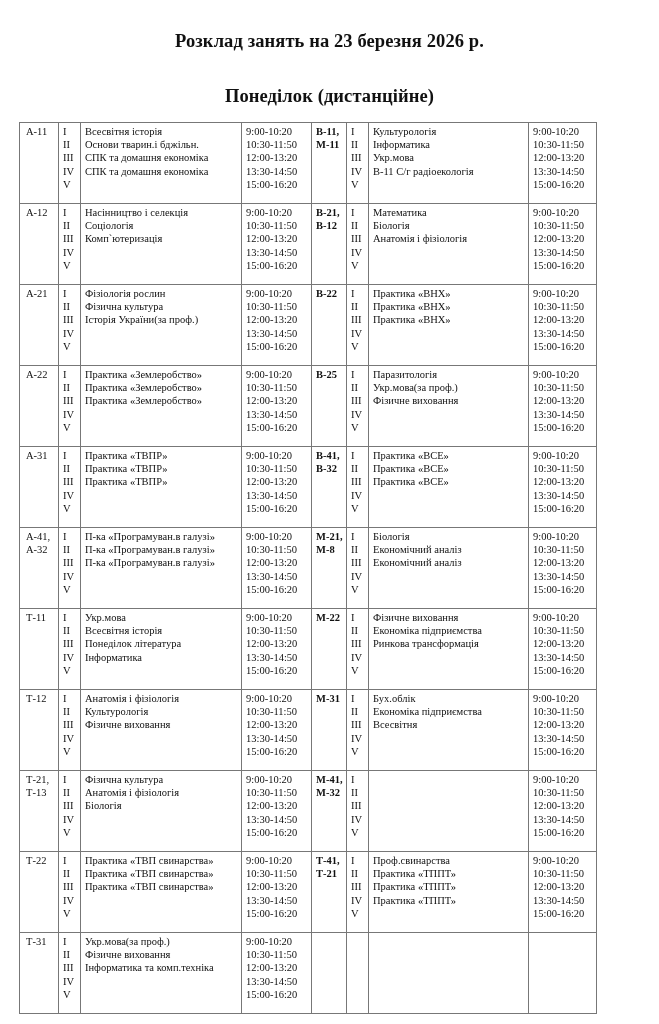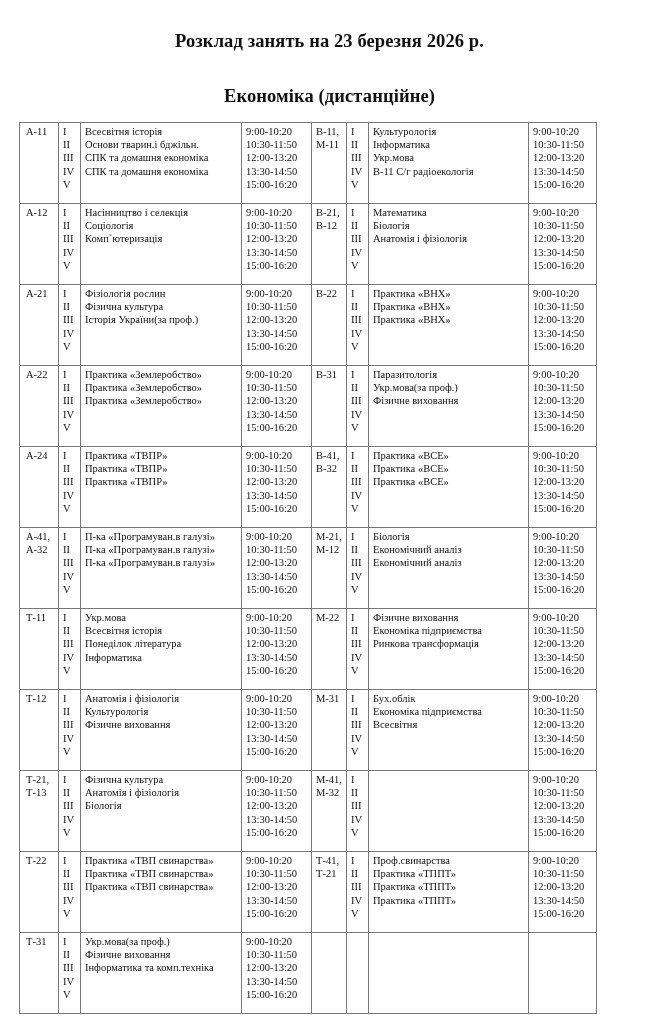--- a/index.html
+++ b/index.html
@@ -10,31 +10,31 @@
   #t1 { top: 31px; }
   #t2 { top: 86px; }
   table.sched { position: absolute; left: 19px; top: 122px; width: 548px;
                 border-collapse: collapse; table-layout: fixed; }
   table.sched td { border: 1px solid #777; vertical-align: top; padding: 2px 0 0 4px;
                    height: 78px; font-size: 10.5px; line-height: 13.2px; overflow: hidden; }
   .c-grp { width: 39px; padding-left: 6px !important; }
   .c-num { width: 22px; }
   .c-subj { width: 161px; }
   .c-time { width: 70px; }
-  .c-grp2 { width: 35px; }
+  .c-grp2 { width: 35px; font-weight: bold; }
   .c-num2 { width: 22px; }
   .c-subj2 { width: 160px; }
   .c-time2 { width: 68px; }
   .line { display: block; white-space: nowrap; height: 13.2px; }
 </style>
 </head>
 <body>
 
 <div id="t1" class="title">Розклад занять на 23 березня 2026 р.</div>
-<div id="t2" class="title">Економіка (дистанційне)</div>
+<div id="t2" class="title">Понеділок (дистанційне)</div>
 
 <table class="sched">
   <colgroup>
     <col class="c-grp">
       <col class="c-num">
       <col class="c-subj">
       <col class="c-time">
     <col class="c-grp2">
       <col class="c-num2">
       <col class="c-subj2">
@@ -212,21 +212,21 @@
           <span class="line"></span>
         </td>
         <td class="c-time">
           <span class="line">9:00-10:20</span>
           <span class="line">10:30-11:50</span>
           <span class="line">12:00-13:20</span>
           <span class="line">13:30-14:50</span>
           <span class="line">15:00-16:20</span>
         </td>
         <td class="c-grp2">
-          <span class="line">В-31</span>
+          <span class="line">В-25</span>
         </td>
         <td class="c-num2">
           <span class="line">I</span>
           <span class="line">II</span>
           <span class="line">III</span>
           <span class="line">IV</span>
           <span class="line">V</span>
         </td>
         <td class="c-subj2">
           <span class="line">Паразитологія</span>
@@ -238,21 +238,21 @@
         <td class="c-time2">
           <span class="line">9:00-10:20</span>
           <span class="line">10:30-11:50</span>
           <span class="line">12:00-13:20</span>
           <span class="line">13:30-14:50</span>
           <span class="line">15:00-16:20</span>
         </td>
       </tr>
       <tr>
         <td class="c-grp">
-          <span class="line">А-24</span>
+          <span class="line">А-31</span>
         </td>
         <td class="c-num">
           <span class="line">I</span>
           <span class="line">II</span>
           <span class="line">III</span>
           <span class="line">IV</span>
           <span class="line">V</span>
         </td>
         <td class="c-subj">
           <span class="line">Практика «ТВПР»</span>
@@ -315,21 +315,21 @@
         </td>
         <td class="c-time">
           <span class="line">9:00-10:20</span>
           <span class="line">10:30-11:50</span>
           <span class="line">12:00-13:20</span>
           <span class="line">13:30-14:50</span>
           <span class="line">15:00-16:20</span>
         </td>
         <td class="c-grp2">
           <span class="line">М-21,</span>
-          <span class="line">М-12</span>
+          <span class="line">М-8</span>
         </td>
         <td class="c-num2">
           <span class="line">I</span>
           <span class="line">II</span>
           <span class="line">III</span>
           <span class="line">IV</span>
           <span class="line">V</span>
         </td>
         <td class="c-subj2">
           <span class="line">Біологія</span>

